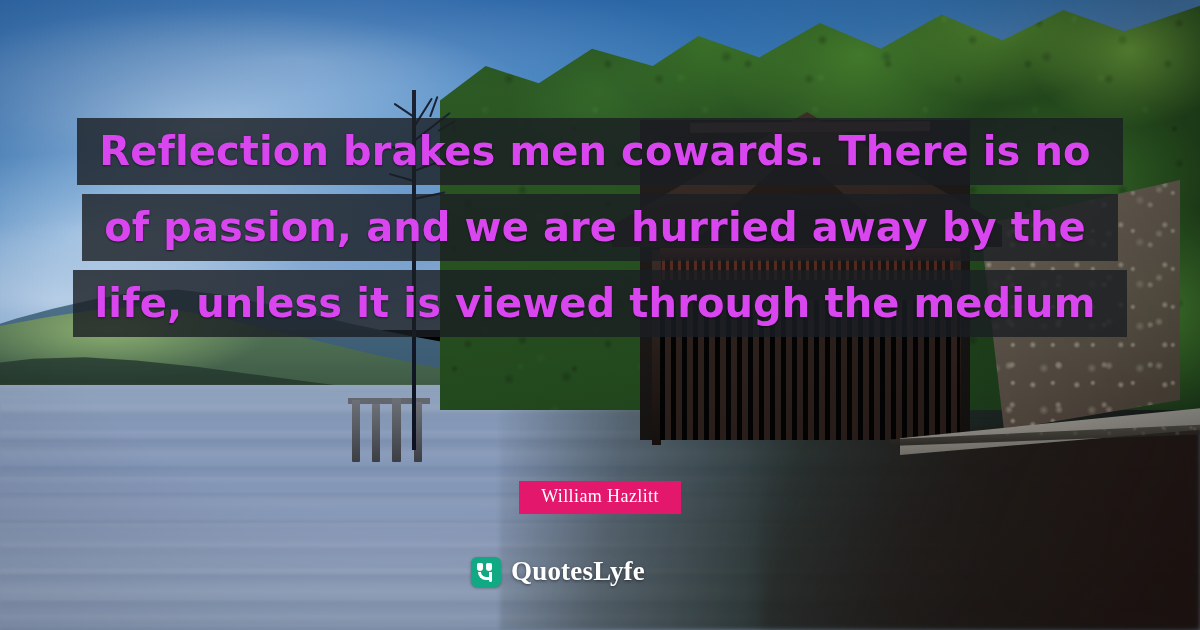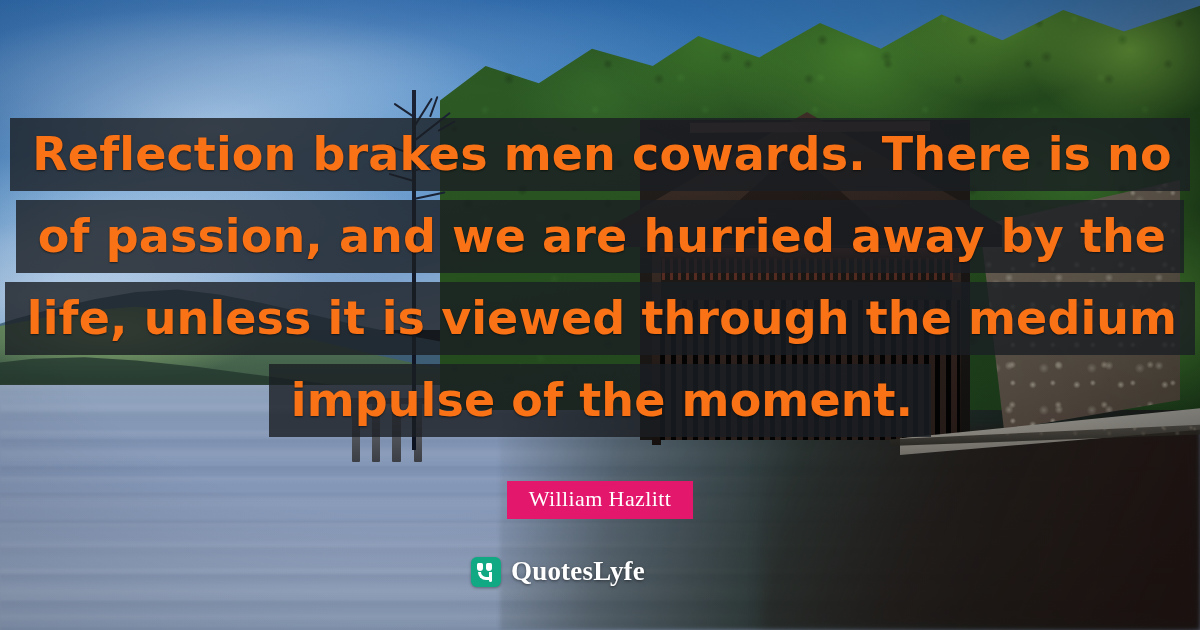--- a/index.html
+++ b/index.html
@@ -219,42 +219,42 @@
   }
 
   
   .quote-block {
     position:absolute; left:0; top:118px; width:1200px;
     display:flex; flex-direction:column; align-items:center;
   }
   .quote-line {
     display:inline-block;
     background:rgba(26,30,35,.80);
-    color:#f97316;
+    color:#d946ef;
     font-family:"DejaVu Sans", sans-serif;
     font-weight:700;
-    font-size:46px;
+    font-size:40px;
     line-height:1.0;
     letter-spacing:.1px;
-    padding:13px 18px 14px 22px;
+    padding:13px 32px 14px 22px;
     margin-bottom:9px;
     white-space:nowrap;
     text-shadow:0 1px 2px rgba(0,0,0,.55);
   }
 
   
   .author-wrap {
     position:absolute; left:0; top:481px; width:1200px;
     display:flex; justify-content:center;
   }
   .author-badge {
     background:#e3186c;
     color:#ffffff;
     font-family:"Liberation Serif", serif;
-    font-size:22px;
+    font-size:18px;
     font-weight:400;
     letter-spacing:.4px;
     padding:5px 22px 7px 22px;
   }
 
   
   .logo-wrap {
     position:absolute; left:0; top:556px; width:1116px;
     display:flex; justify-content:center; align-items:center; gap:10px;
   }
@@ -340,21 +340,20 @@
       <div class="branch" style="left:52px; top:100px; width:20px; height:2px; transform:rotate(-30deg);"></div>
     </div>
 
     <div class="vignette"></div>
   </div>
 
   <div class="quote-block">
     <span class="quote-line">Reflection brakes men cowards. There is no</span>
     <span class="quote-line">of passion, and we are hurried away by the</span>
     <span class="quote-line">life, unless it is viewed through the medium</span>
-    <span class="quote-line">impulse of the moment.</span>
   </div>
 
   <div class="author-wrap">
     <span class="author-badge">William Hazlitt</span>
   </div>
 
   <div class="logo-wrap">
     <span class="logo-mark">
       <span class="q1"></span>
         <span class="q2"></span>

